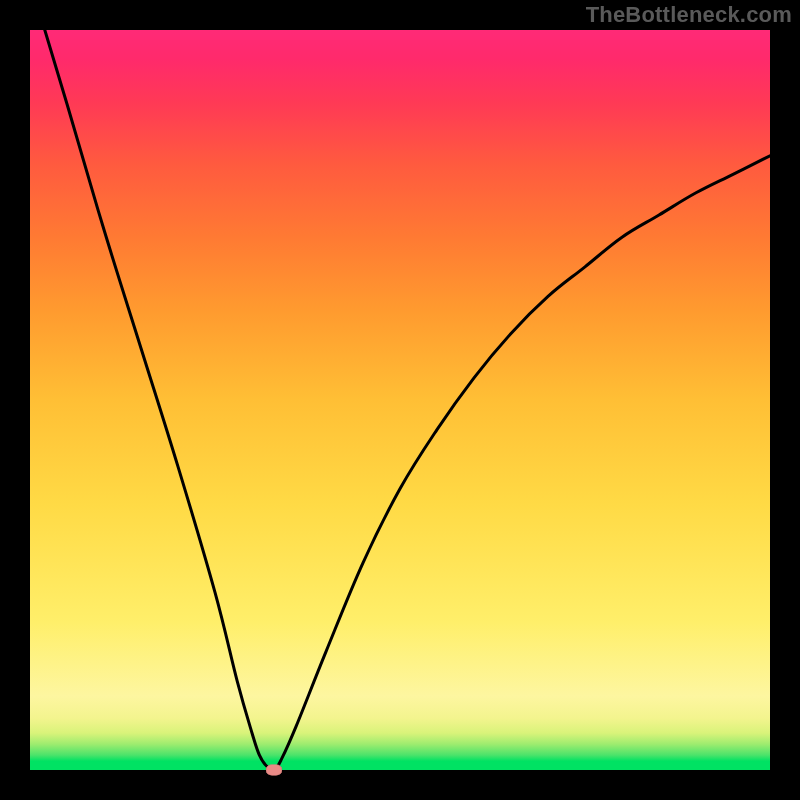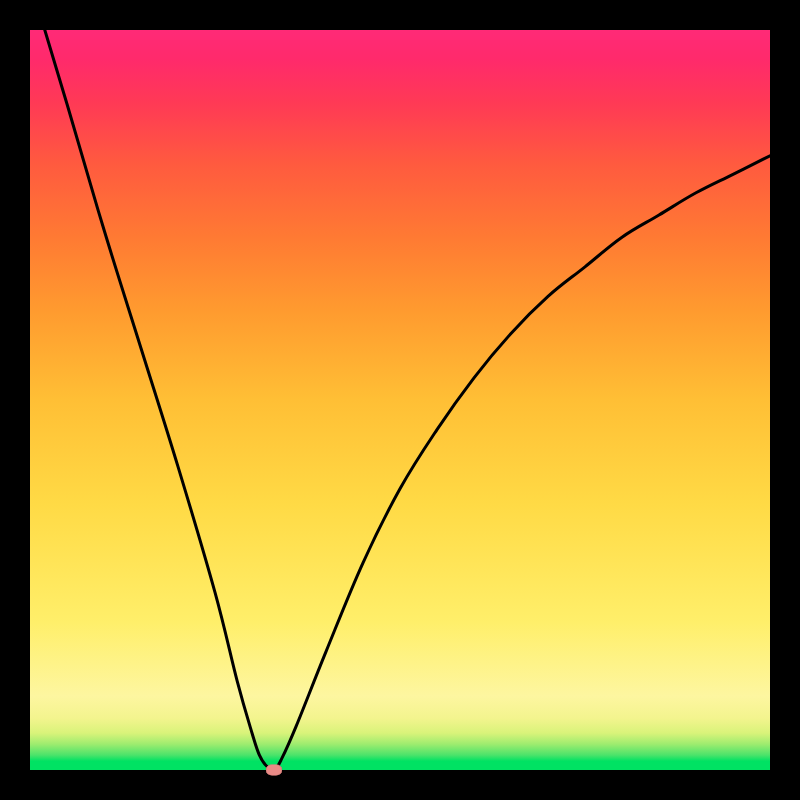--- a/index.html
+++ b/index.html
@@ -71,20 +71,21 @@
     border-radius: 6px / 5px;
     background: #e98a86;
     box-shadow: 0 0 0 0.5px #c97571 inset;
     transform: translate(-50%, -50%);
   }
 </style>
 </head>
 <body>
 
 <div class="frame">
+  <div class="watermark">TheBottleneck.com</div>
 
   <div class="plot">
     <svg class="curve" viewBox="0 0 740 740" preserveAspectRatio="none">
       <path id="curve-path" d="M 14.80 0.00 C 18.80 13.32, 26.34 38.04, 37.00 74.00 C 47.66 109.96, 60.68 155.84, 74.00 199.80 C 87.32 243.76, 97.68 275.58, 111.00 318.20 C 124.32 360.82, 134.68 392.64, 148.00 436.60 C 161.32 480.56, 174.34 523.77, 185.00 562.40 C 195.66 601.03, 200.54 625.89, 207.20 651.20 C 213.86 676.51, 218.00 689.68, 222.00 703.00 C 226.00 716.32, 226.74 719.21, 229.40 725.20 C 232.06 731.19, 234.14 733.64, 236.80 736.30 C 239.46 738.96, 241.54 741.33, 244.20 740.00 C 246.86 738.67, 247.60 736.89, 251.60 728.90 C 255.60 720.91, 258.41 714.91, 266.40 695.60 C 274.39 676.29, 284.01 650.90, 296.00 621.60 C 307.99 592.30, 319.68 562.10, 333.00 532.80 C 346.32 503.50, 356.68 482.78, 370.00 458.80 C 383.32 434.82, 393.68 419.58, 407.00 399.60 C 420.32 379.62, 430.68 365.12, 444.00 347.80 C 457.32 330.48, 467.68 318.05, 481.00 303.40 C 494.32 288.75, 504.68 278.39, 518.00 266.40 C 531.32 254.41, 541.68 247.46, 555.00 236.80 C 568.32 226.14, 578.68 216.52, 592.00 207.20 C 605.32 197.88, 615.68 192.99, 629.00 185.00 C 642.32 177.01, 652.68 170.13, 666.00 162.80 C 679.32 155.47, 689.68 150.96, 703.00 144.30 C 716.32 137.64, 733.34 129.13, 740.00 125.80" fill="none" stroke="#000000" stroke-width="3" stroke-linecap="round" stroke-linejoin="round"></path>
     </svg>
     <div class="marker" id="marker" style="left: 244.2px; top: 740px; background: rgb(233, 138, 134);"></div>
   </div>
 </div>
 
 </body></html>

